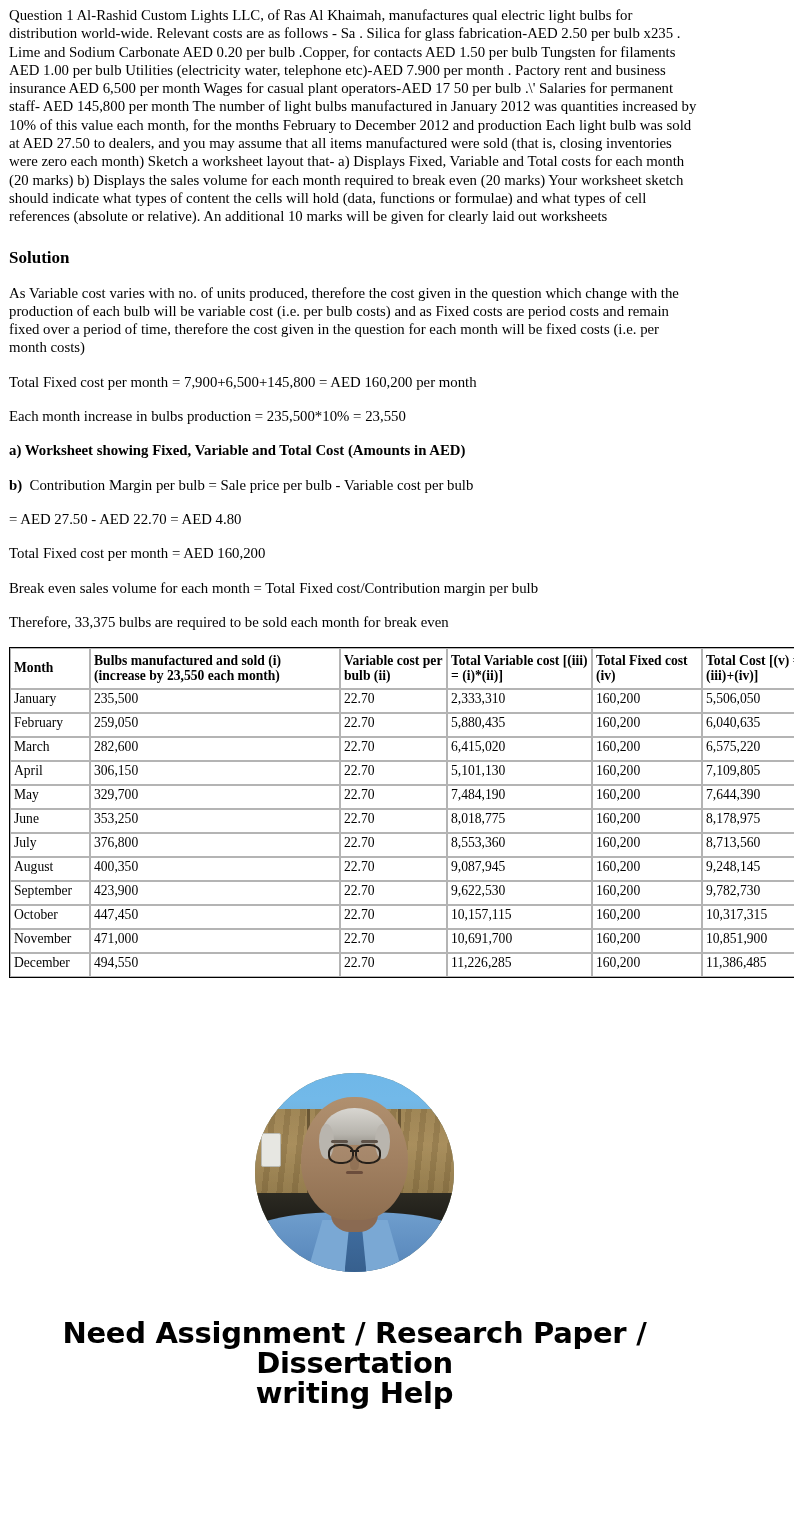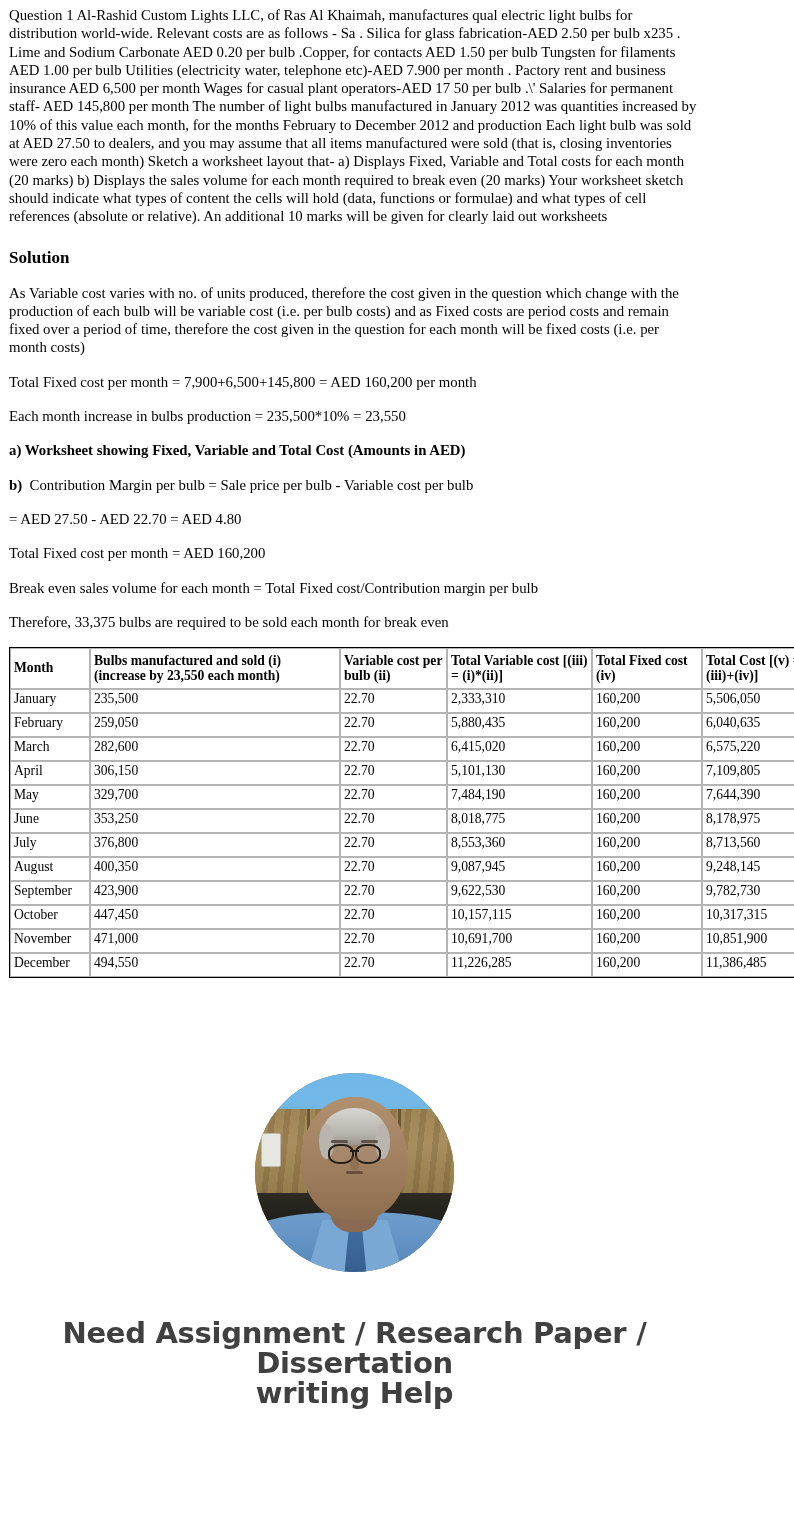--- a/index.html
+++ b/index.html
@@ -192,21 +192,21 @@
     position: absolute; left: 46%; top: 48%; width: 8%; height: 11%;
     background: rgba(120,92,68,0.35); border-radius: 40%;
   }
 
   
   .promo {
     margin-top: 46px;
     text-align: center;
     font-family: "DejaVu Sans", "Liberation Sans", sans-serif;
     font-weight: bold;
-    color: #404040;
+    color: #000000;
     font-size: 29px;
     line-height: 30px;
     letter-spacing: -0.3px;
   }
   .promo .line1 { display: block; }
   .promo .line2 { display: block; }
   .promo .line3 { display: block; font-size: 26px; line-height: 30px; }
 </style>
 </head>
 <body>

